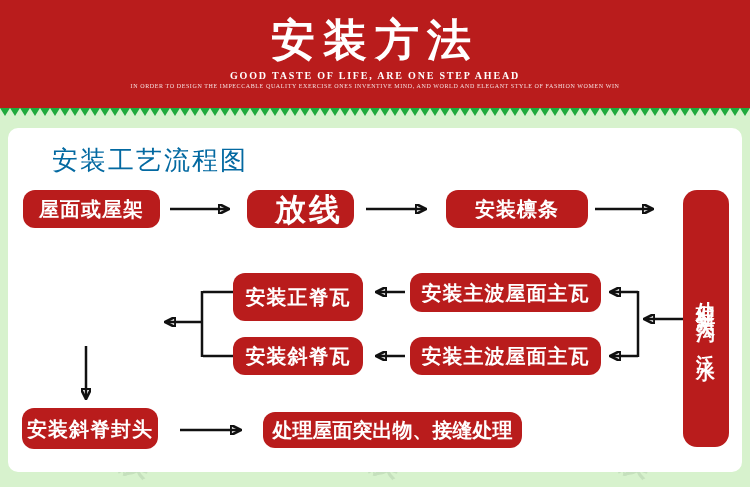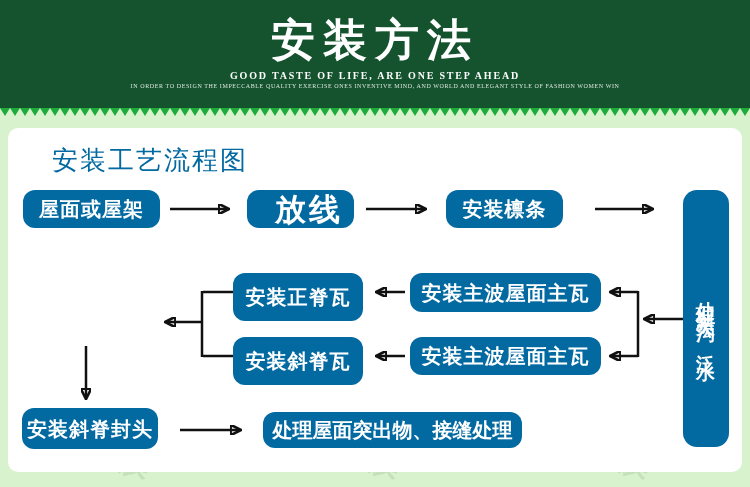--- a/index.html
+++ b/index.html
@@ -27,21 +27,21 @@
     color: rgba(40, 70, 50, 0.10);
     white-space: nowrap;
     user-select: none;
   }
 
   
   .header {
     position: absolute;
     left: 0; top: 0;
     width: 750px; height: 108px;
-    background: #14532d;
+    background: #b91c1c;
     z-index: 2;
     text-align: center;
   }
   .header-title {
     margin-top: 16px;
     font-size: 44px;
     font-weight: bold;
     color: #ffffff;
     letter-spacing: 8px;
     line-height: 1.1;
@@ -85,21 +85,21 @@
     font-size: 26px;
     font-weight: 500;
     color: #0369a1;
     letter-spacing: 2px;
   }
 
   
   .node {
     position: absolute;
     z-index: 4;
-    background: #0369a1;
+    background: #b91c1c;
     color: #ffffff;
     border-radius: 12px;
     display: flex;
     align-items: center;
     justify-content: center;
     font-weight: bold;
     font-size: 20px;
     letter-spacing: 1px;
     text-align: left;
     line-height: 1;
@@ -158,25 +158,25 @@
     </defs>
     <rect width="750" height="8" fill="url(#zz)"></rect>
   </svg>
 
   <div class="card"></div>
 
   <div class="flow-title">安装工艺流程图</div>
 
   <div class="node" style="left:23px;  top:190px; width:137px; height:38px;">屋面或屋架</div>
   <div class="node node-big-label" style="left:247px; top:190px; width:107px; height:38px;">放线</div>
-  <div class="node" style="left:446px; top:190px; width:117px; height:38px;">安装檩条</div>
+  <div class="node" style="left:446px; top:190px; width:142px; height:38px;">安装檩条</div>
   <div class="node node-vertical" style="left:683px; top:190px; width:46px; height:257px;">处理斜天沟、泛水</div>
   <div class="node" style="left:233px; top:273px; width:130px; height:48px;">安装正脊瓦</div>
   <div class="node" style="left:410px; top:273px; width:191px; height:39px;">安装主波屋面主瓦</div>
-  <div class="node" style="left:233px; top:337px; width:130px; height:48px;">安装斜脊瓦</div>
+  <div class="node" style="left:233px; top:337px; width:130px; height:38px;">安装斜脊瓦</div>
   <div class="node" style="left:410px; top:337px; width:191px; height:38px;">安装主波屋面主瓦</div>
   <div class="node" style="left:22px;  top:408px; width:136px; height:41px;">安装斜脊封头</div>
   <div class="node node-wide" style="left:263px; top:412px; width:259px; height:36px;">处理屋面突出物、接缝处理</div>
 
   <svg class="arrows" width="750" height="487" viewBox="0 0 750 487" aria-hidden="true">
     <defs>
       <marker id="ah" viewBox="0 0 10 10" refX="8" refY="5" markerWidth="5" markerHeight="4.2" orient="auto">
         <path d="M0,0 L10,5 L0,10 Z" fill="#111111" stroke="none"></path>
       </marker>
     </defs>

